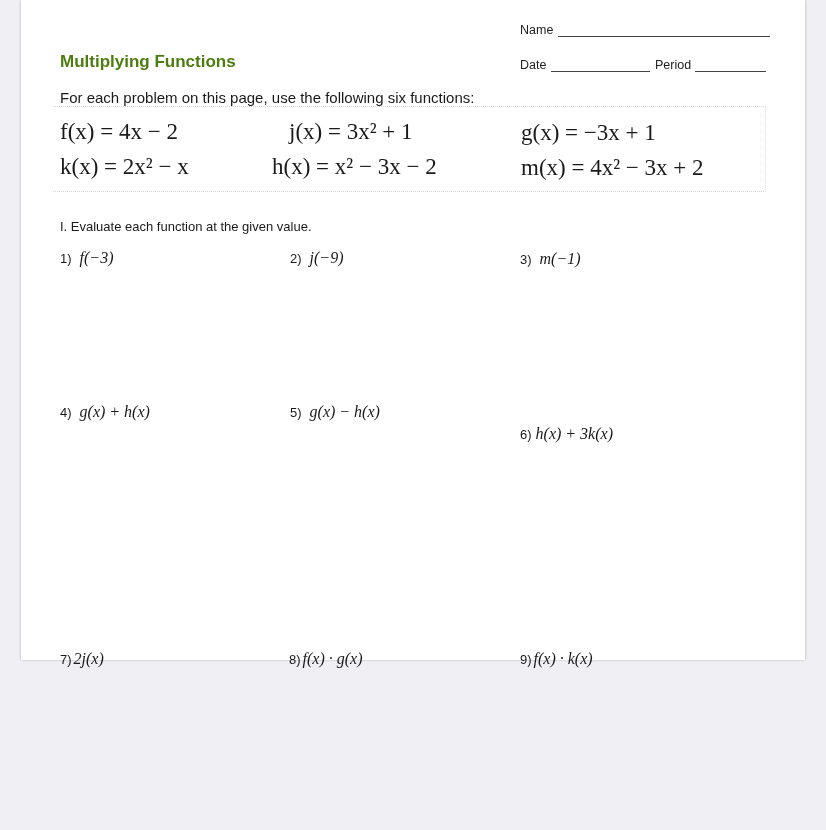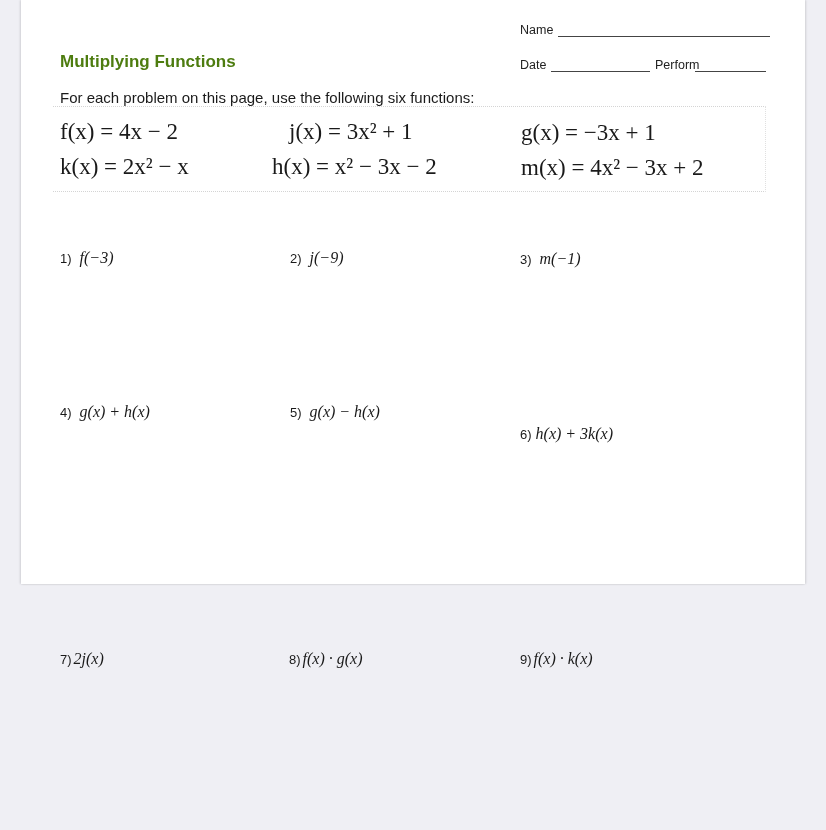--- a/index.html
+++ b/index.html
@@ -14,21 +14,21 @@
     position: relative;
     width: 826px;
     height: 830px;
     background: #efeff4;
   }
   .page {
     position: absolute;
     left: 21px;
     top: 0;
     width: 784px;
-    height: 584px;
+    height: 660px;
     background: #ffffff;
     box-shadow: -1px 0 2px rgba(0,0,0,0.12), 1px 0 2px rgba(0,0,0,0.12);
     color: #1a1a1a;
     font-family: "Liberation Sans", sans-serif;
   }
   .abs { position: absolute; white-space: nowrap; }
   .label-sm { font-size: 12.5px; color: #222; }
   .blank {
     position: absolute;
     border-bottom: 1px solid #444;
@@ -83,35 +83,36 @@
 
 <div class="viewer">
   <div class="page">
 
     <span class="abs label-sm" style="left:499px; top:23px;">Name</span>
     <div class="blank" style="left:537px; top:36px; width:212px;"></div>
 
     <span class="abs label-sm" style="left:499px; top:58px;">Date</span>
     <div class="blank" style="left:530px; top:71px; width:99px;"></div>
 
-    <span class="abs label-sm" style="left:634px; top:58px;">Perform</span>
+    <span class="abs label-sm" style="left:634px; top:58px;">Period</span>
     <div class="blank" style="left:674px; top:71px; width:71px;"></div>
 
     <span class="abs title" style="left:39px; top:52px;">Multiplying Functions</span>
 
     <span class="abs instr" style="left:39px; top:89px;">For each problem on this page, use the following six functions:</span>
 
     <div class="fn-box"></div>
     <span class="abs math" style="left:39px; top:119px;">f(x) = 4x − 2</span>
     <span class="abs math" style="left:268px; top:119px;">j(x) = 3x² + 1</span>
     <span class="abs math" style="left:500px; top:120px;">g(x) = −3x + 1</span>
     <span class="abs math" style="left:39px; top:154px;">k(x) = 2x² − x</span>
     <span class="abs math" style="left:251px; top:154px;">h(x) = x² − 3x − 2</span>
     <span class="abs math" style="left:500px; top:155px;">m(x) = 4x² − 3x + 2</span>
 
+    <span class="abs section-head" style="left:39px; top:219px;">I.  Evaluate each function at the given value.</span>
 
     <div class="abs prob" style="left:39px; top:249px;">
       <span class="num">1)</span><span class="expr">f(−3)</span>
     </div>
     <div class="abs prob" style="left:269px; top:249px;">
       <span class="num">2)</span><span class="expr">j(−9)</span>
     </div>
     <div class="abs prob" style="left:499px; top:250px;">
       <span class="num">3)</span><span class="expr">m(−1)</span>
     </div>

